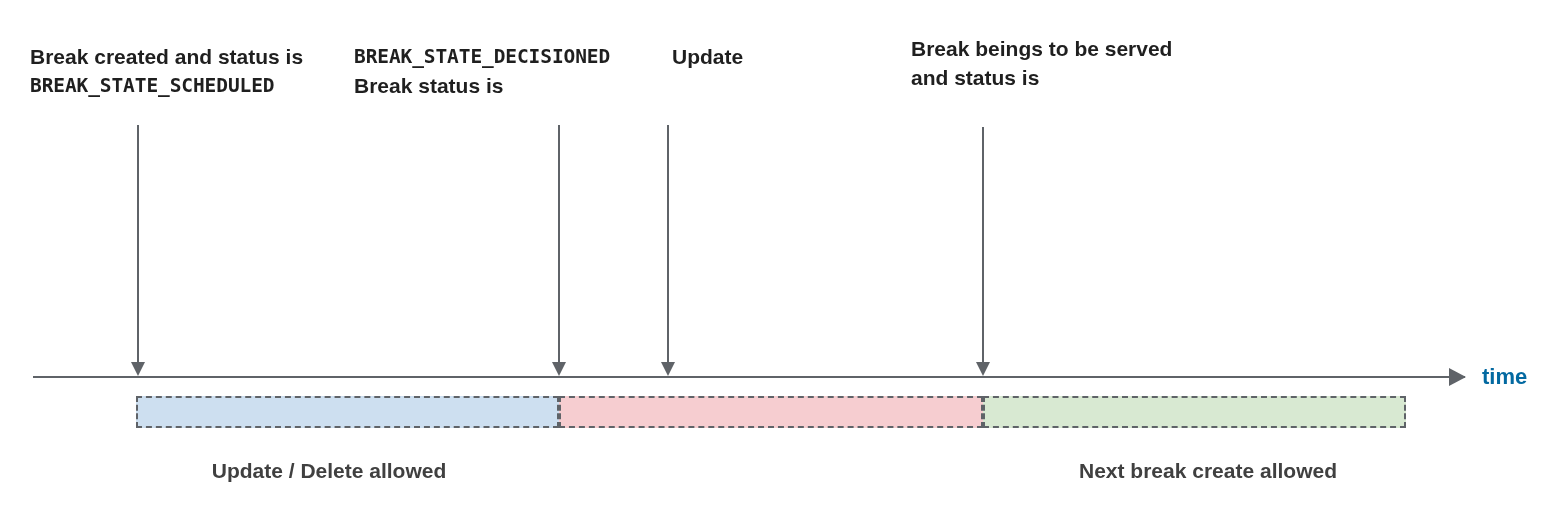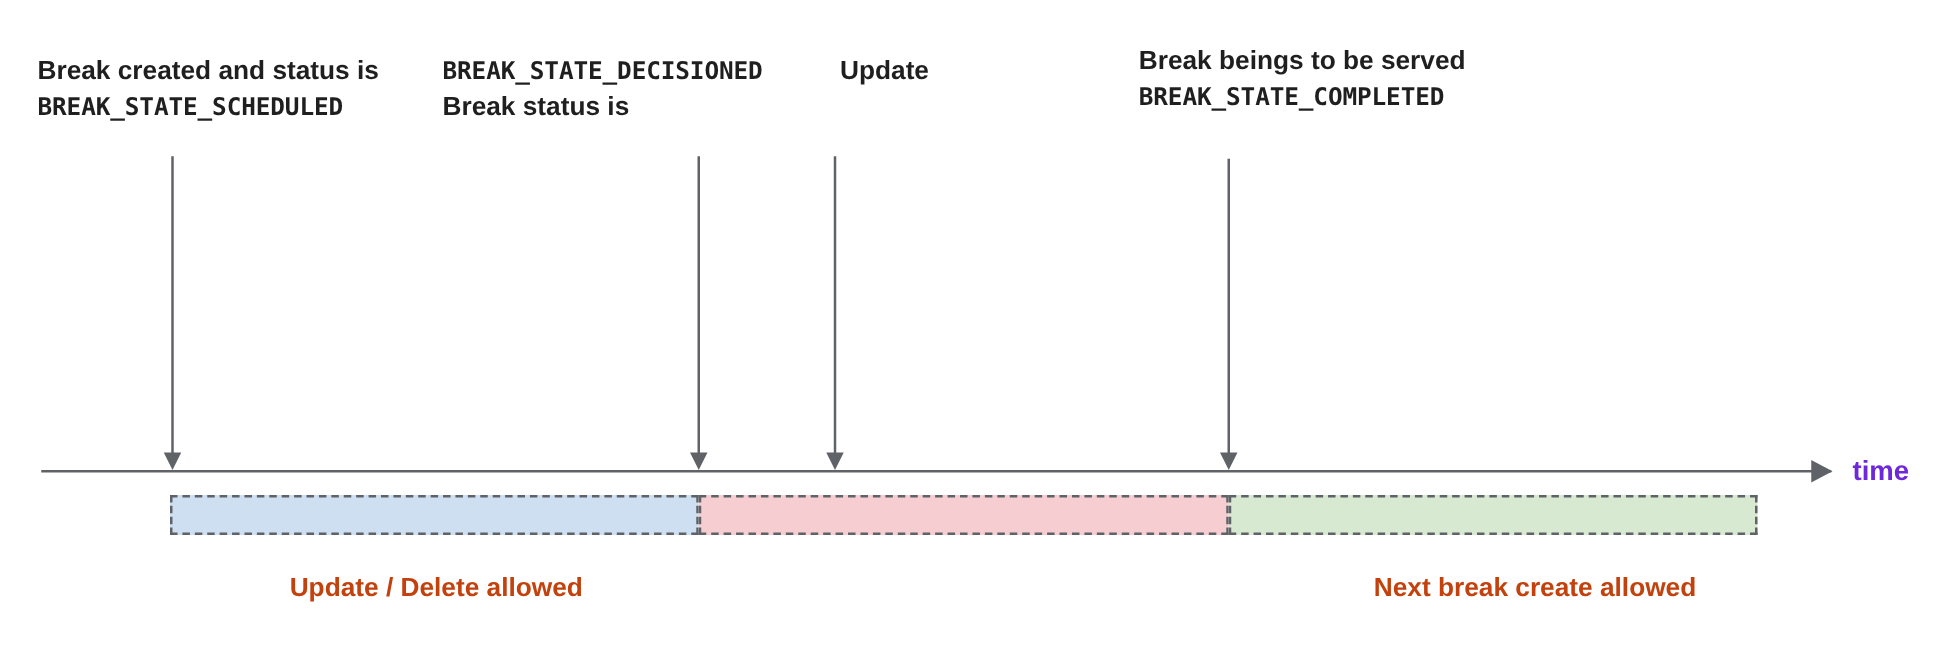--- a/index.html
+++ b/index.html
@@ -89,44 +89,43 @@
     height: 0;
     border-top: 9px solid transparent;
     border-bottom: 9px solid transparent;
     border-left: 17px solid #5f6368;
   }
   #axis-label {
     position: absolute;
     left: 1482px;
     top: 364px;
     font-size: 22px;
-    color: #6d28d9;
+    color: #0369a1;
     white-space: nowrap;
   }
 
   
   .phase-bar {
     position: absolute;
     top: 396px;
     height: 32px;
     box-sizing: border-box;
     border: 2px dashed #5f6368;
   }
   .phase-bar + .phase-bar { border-left-width: 2px; }
 
   
   .caption {
     position: absolute;
     top: 459px;
     font-size: 21px;
-    color: #c2410c;
+    color: #404040;
     white-space: nowrap;
     text-align: center;
     transform: translateX(-50%);
-    margin-left: 20px;
   }
 </style>
 </head>
 <body>
 
 <div id="diagram">
 
   <div class="annotation" id="ann-0">
     <span class="ln">Break created and status is</span>
     <span class="ln mono">BREAK_STATE_SCHEDULED</span>
@@ -136,21 +135,21 @@
     <span class="ln mono">BREAK_STATE_DECISIONED</span>
     <span class="ln">Break status is</span>
   </div>
 
   <div class="annotation" id="ann-2">
     <span class="ln">Update</span>
   </div>
 
   <div class="annotation" id="ann-3">
     <span class="ln">Break beings to be served</span>
-    <span class="ln mono">BREAK_STATE_COMPLETED</span>
+    <span class="ln">and status is</span>
   </div>
 
   <div class="drop-arrow" id="arr-0" style="left: 130px; top: 125px; height: 251px;">
     <span class="shaft"></span>
     <span class="head"></span>
   </div>
   <div class="drop-arrow" id="arr-1" style="left: 551px; top: 125px; height: 251px;">
     <span class="shaft"></span>
     <span class="head"></span>
   </div>

